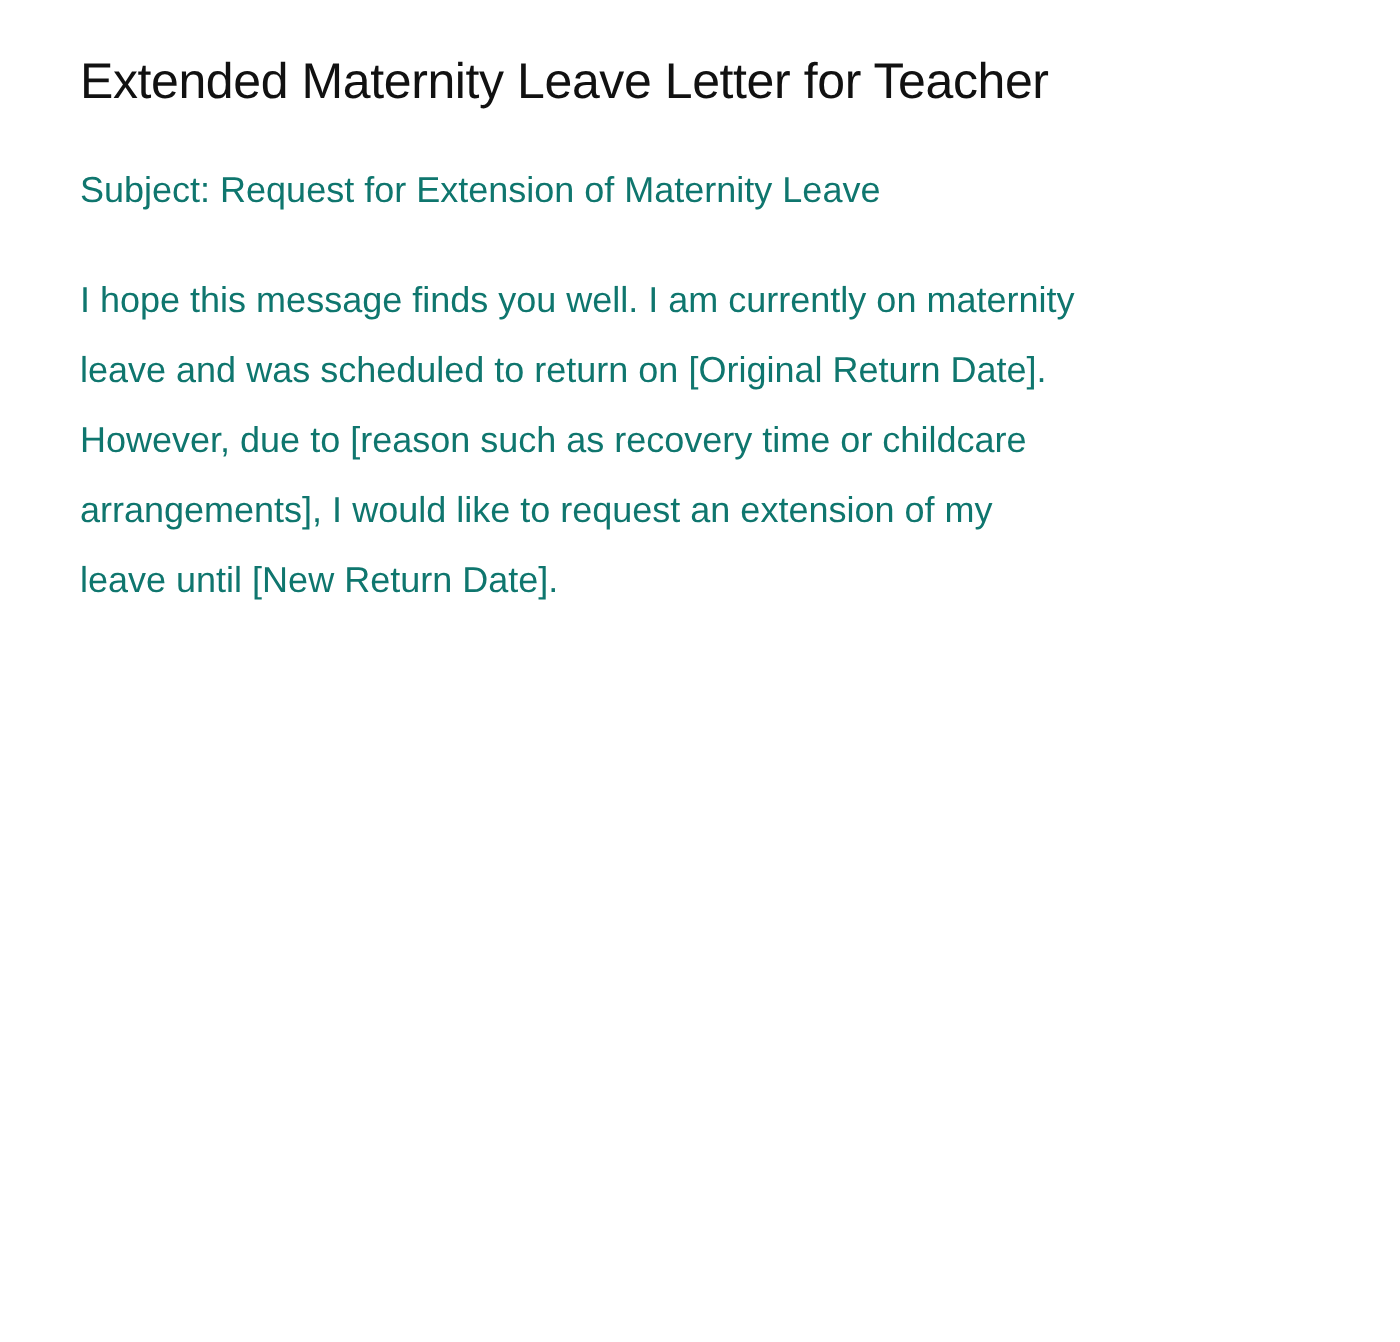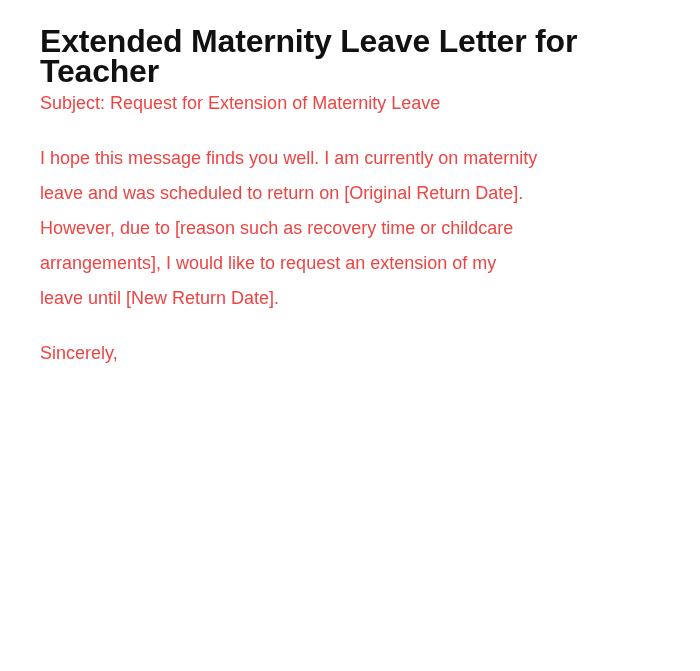--- a/index.html
+++ b/index.html
@@ -15,31 +15,32 @@
     background: #ffffff;
     overflow: hidden;
   }
 
   .letter {
     padding: 26px 40px 0 40px;
     max-width: 660px;
   }
 
   .letter-title {
-    font-size: 32px;
+    font-size: 25px;
     line-height: 30px;
-    font-weight: 700;
+    font-weight: 400;
     color: #111111;
     letter-spacing: -0.2px;
+    margin-bottom: 22px;
   }
 
   .letter p {
     font-size: 18px;
     line-height: 35px;
-    color: #ef4444;
+    color: #0f766e;
     margin-bottom: 20px;
     max-width: 605px;
     white-space: pre-line; 
   }
 </style>
 </head>
 <body>
 
 <div class="page">
   <div class="letter">
@@ -49,17 +50,16 @@
     <p>Subject: Request for Extension of Maternity Leave</p>
 
 
     <p>I hope this message finds you well. I am currently on maternity
 leave and was scheduled to return on [Original Return Date].
 However, due to [reason such as recovery time or childcare
 arrangements], I would like to request an extension of my
 leave until [New Return Date].</p>
 
 
-    <p>Sincerely,</p>
 
 
   </div>
 </div>
 
 </body></html>

